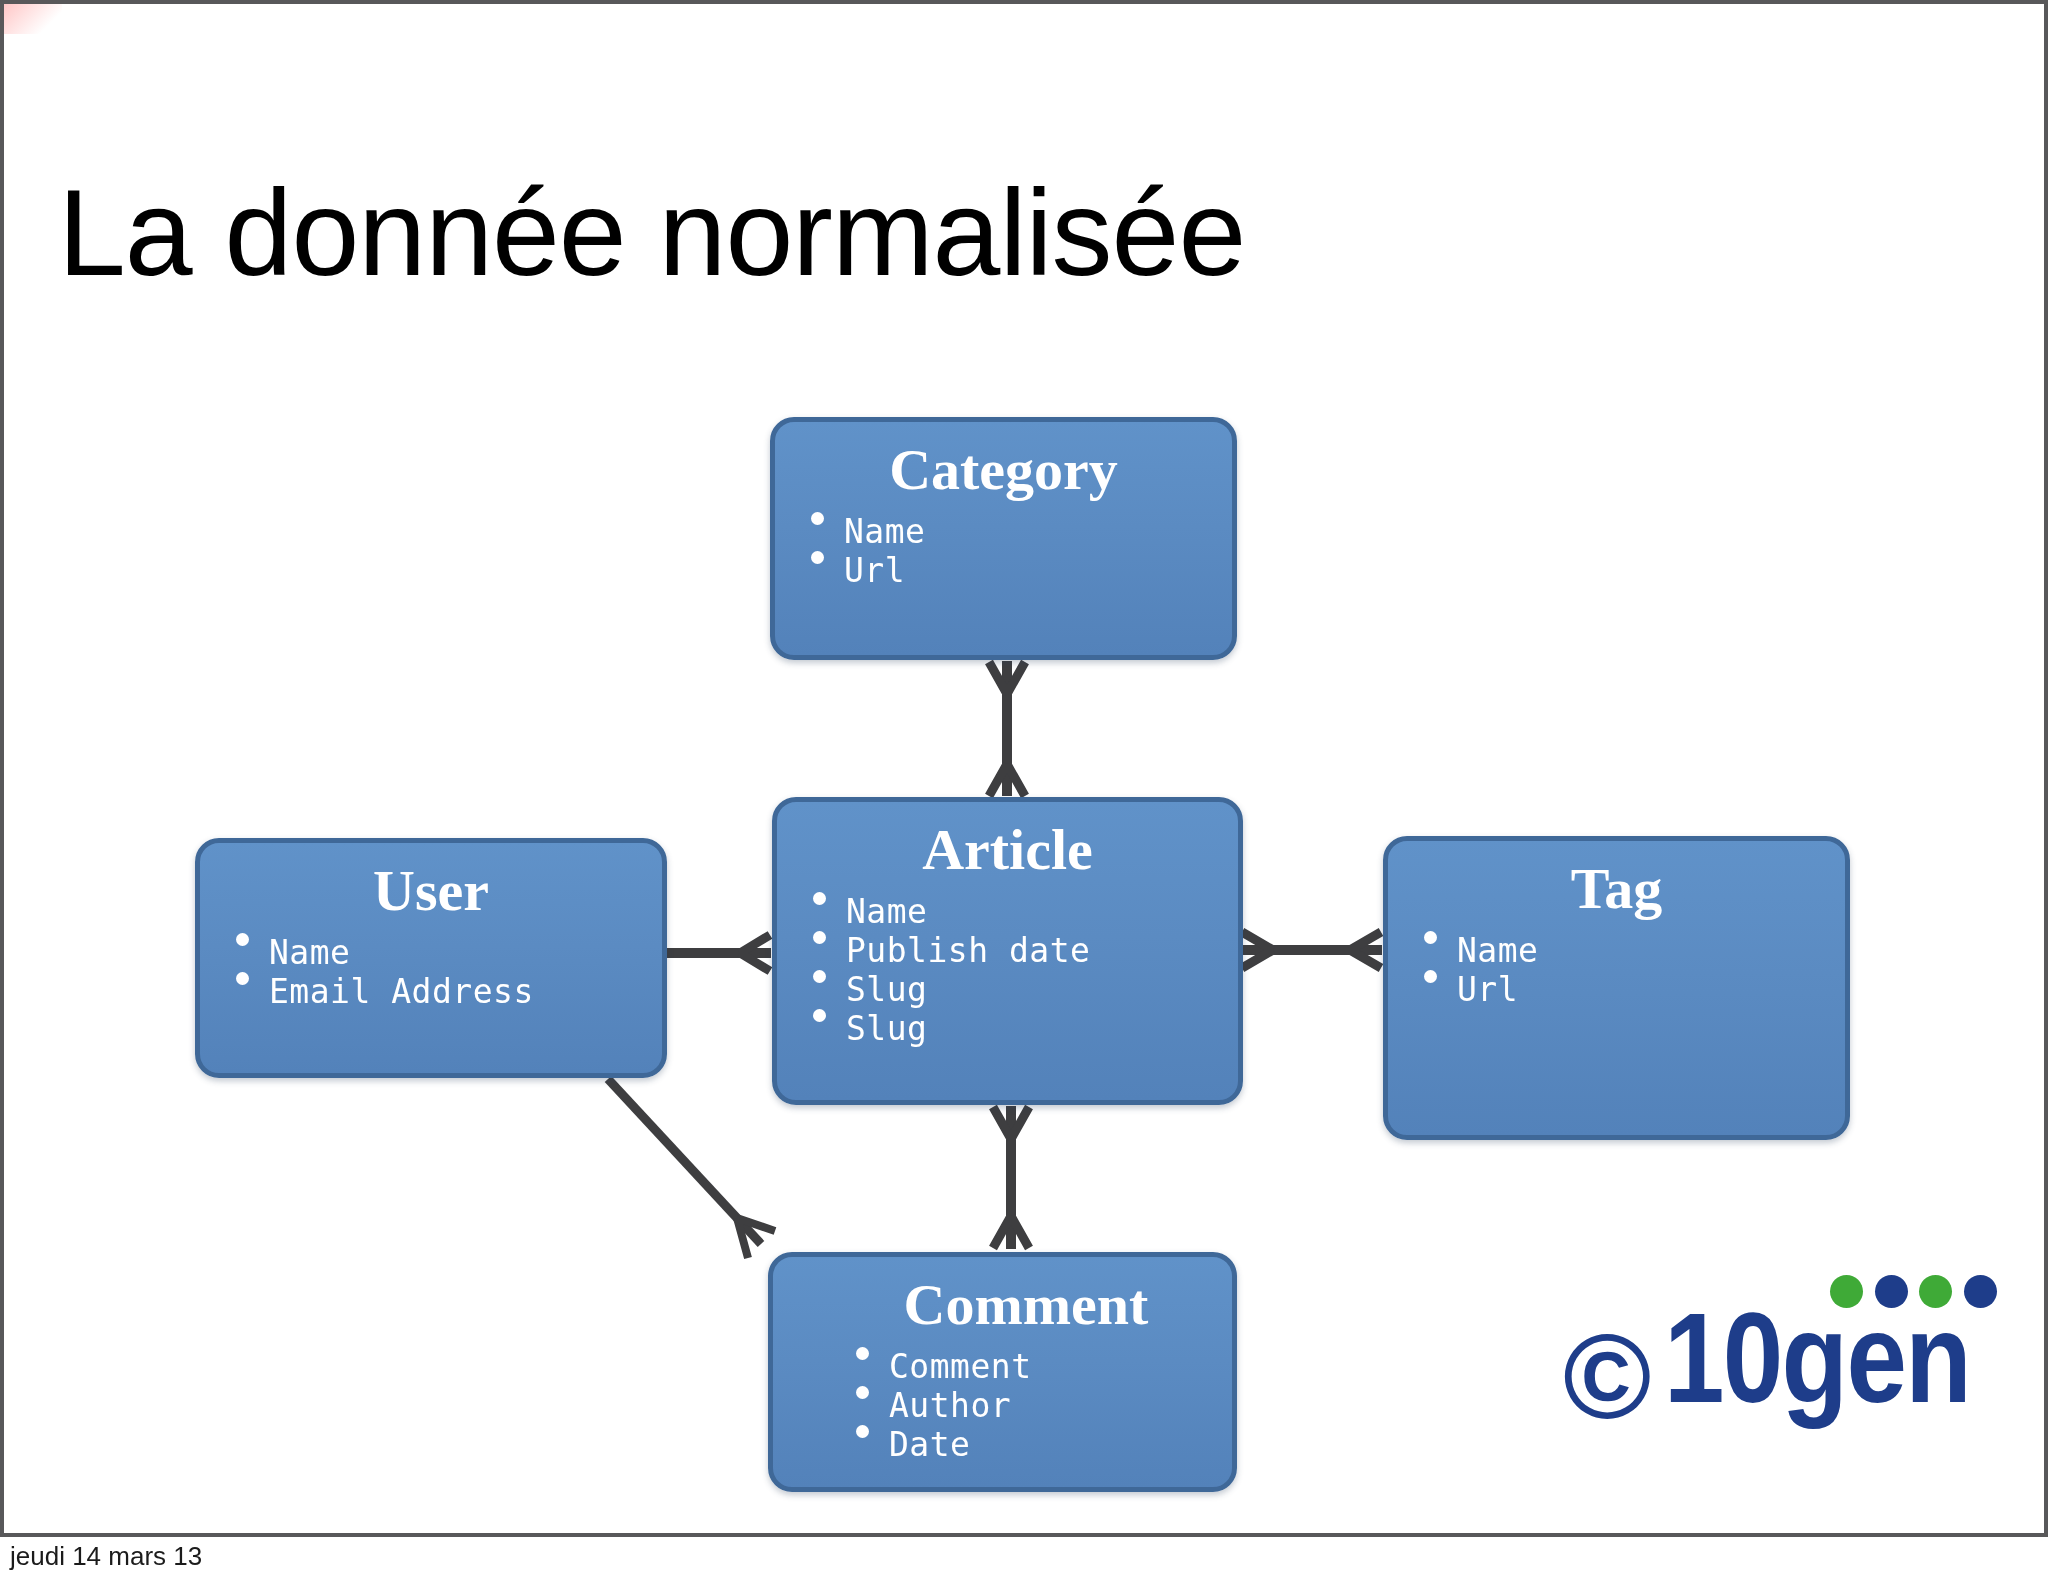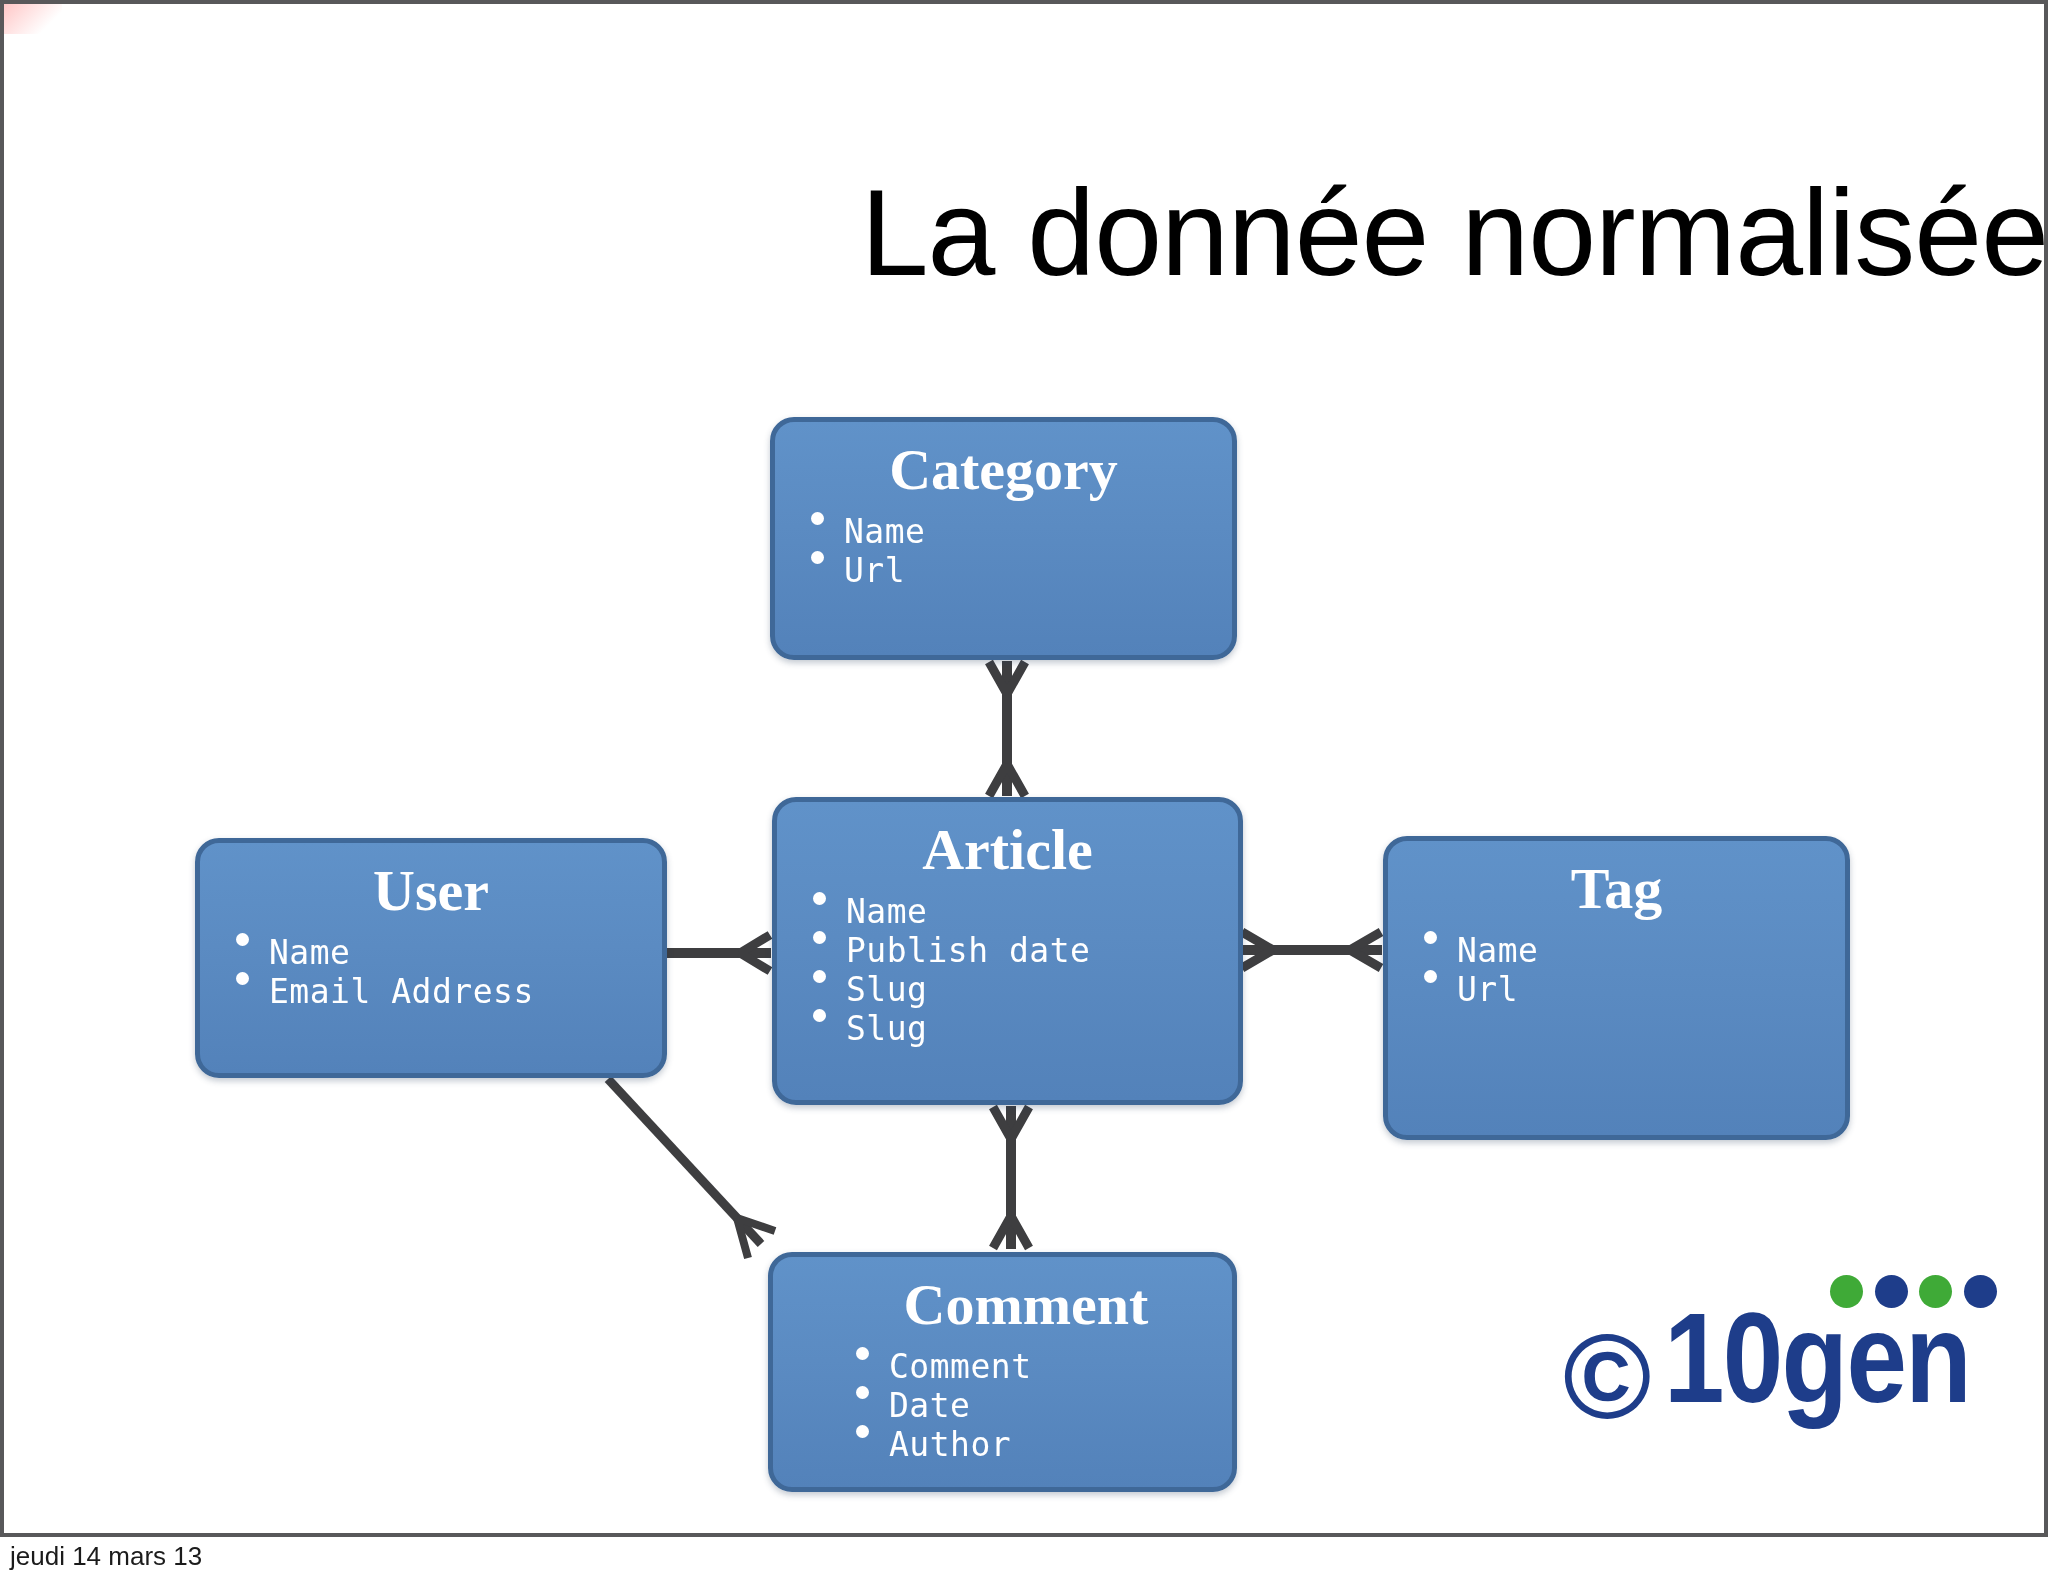--- a/index.html
+++ b/index.html
@@ -15,21 +15,21 @@
     width:2040px;height:1529px;
     border:4px solid #58585a;
     background:#ffffff;
   }
   .corner-tint{
     position:absolute;left:4px;top:4px;width:58px;height:30px;
     background:linear-gradient(135deg, rgba(255,70,70,0.30), rgba(255,70,70,0) 75%);
   }
   .slide-title{
     position:absolute;left:0;top:163px;width:2048px;
-    text-align:right;
+    text-align:left;
     font-size:122px;
     font-weight:300;
     letter-spacing:-1px;
     color:#000000;
     padding-left:58px;
     box-sizing:border-box;
     white-space:nowrap;
   }
   .entity{
     position:absolute;
@@ -209,25 +209,25 @@
 
   <div class="entity e-comment">
     <div class="ename">Comment</div>
     <ul class="efields">
       <li>
           <span class="dot"></span>
           <span>Comment</span>
         </li>
       <li>
           <span class="dot"></span>
+          <span>Author</span>
+        </li>
+      <li>
+          <span class="dot"></span>
           <span>Date</span>
-        </li>
-      <li>
-          <span class="dot"></span>
-          <span>Author</span>
         </li>
     </ul>
   </div>
 
   <div class="logo">
     <div class="copyright">©</div>
     <div class="brand">10gen</div>
     <div class="brand-dots">
       <span class="bdot"></span>
       <span class="bdot"></span>

